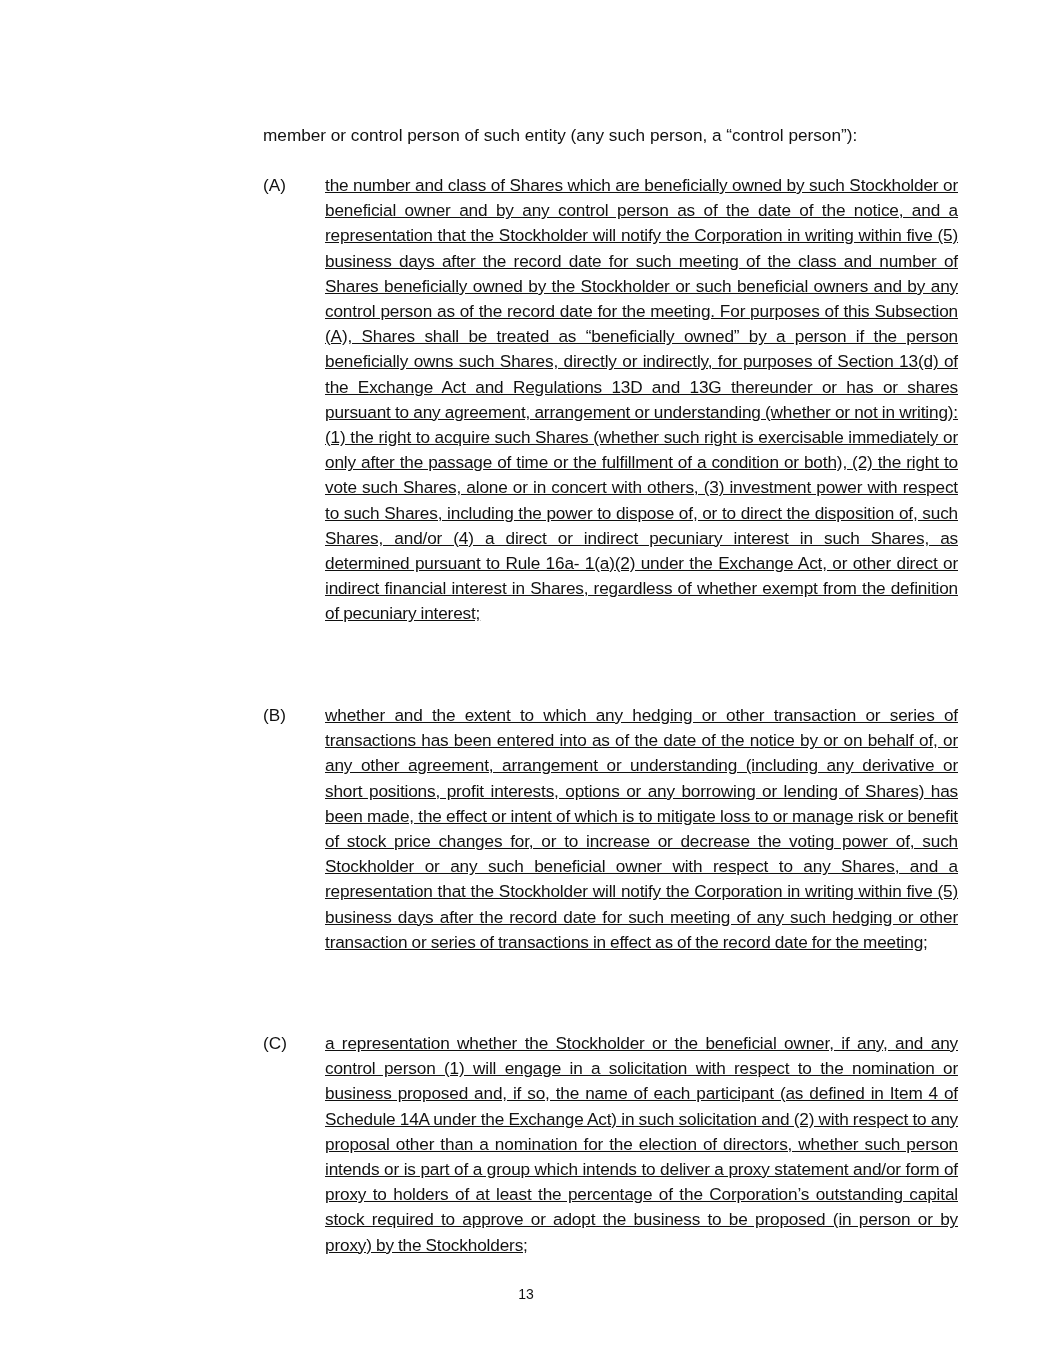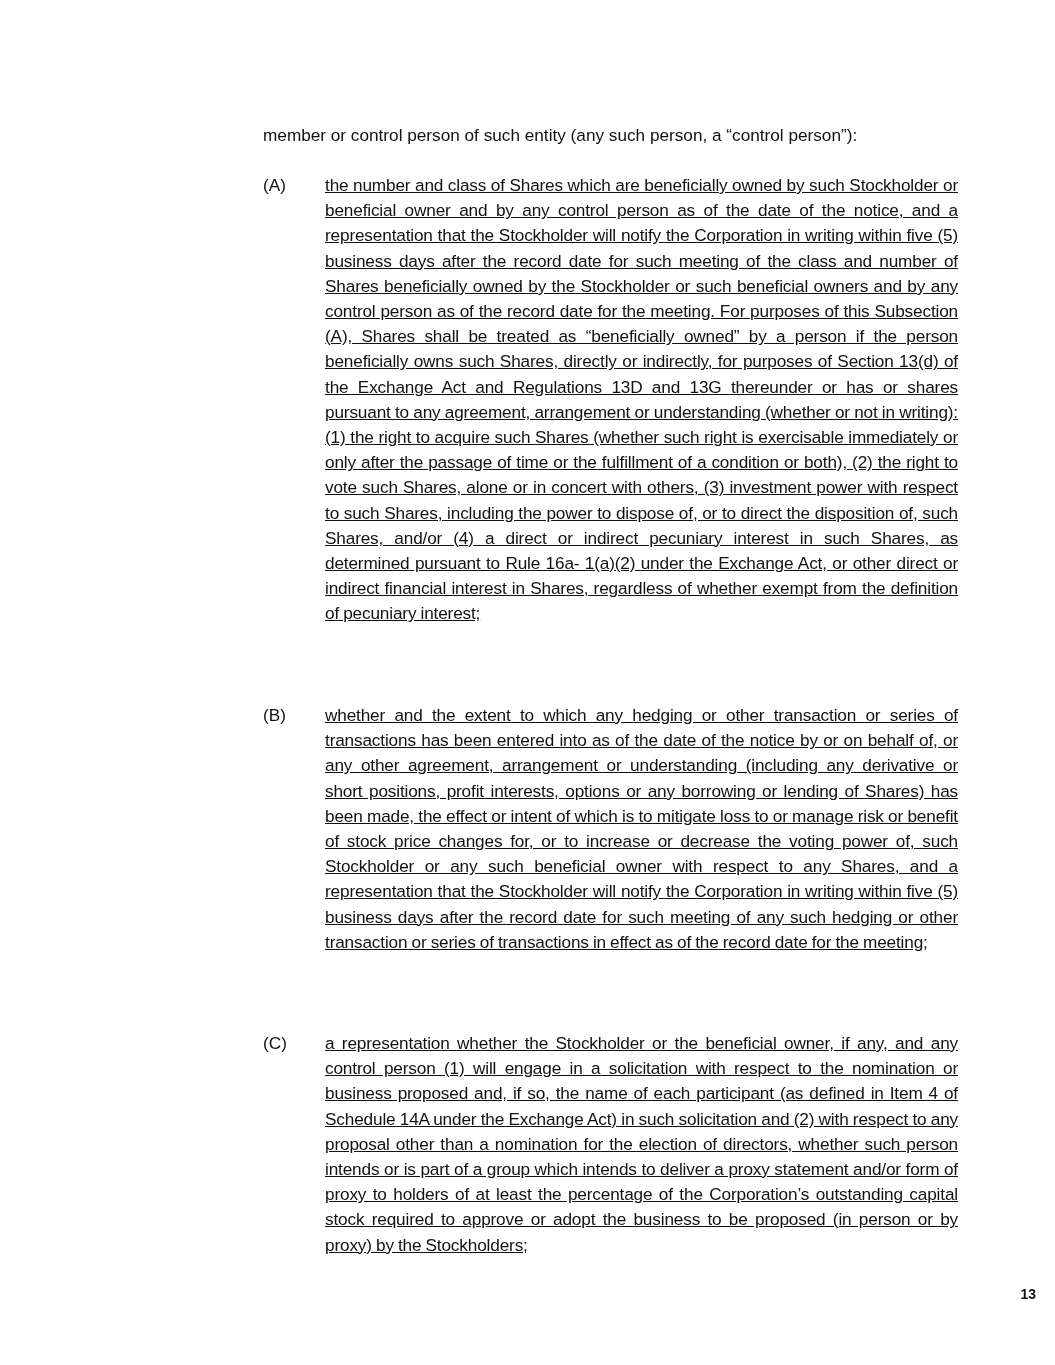--- a/index.html
+++ b/index.html
@@ -57,24 +57,23 @@
       text-decoration: underline;
     }
     #item-a { top: 173px; }
     #item-b { top: 703px; }
     #item-c { top: 1031px; }
     .page-number {
       position: absolute;
       left: 0;
       width: 1020px;
       top: 1285px;
-      text-align: right;
+      text-align: center;
       font-size: 14px;
       line-height: 18px;
-      font-weight: bold;
     }
   </style>
 </head>
 <body>
 
 <div class="page">
 
   <div class="lead">member or control person of such entity (any such person, a “control person”):</div>
 
   <div class="item" id="item-a">

